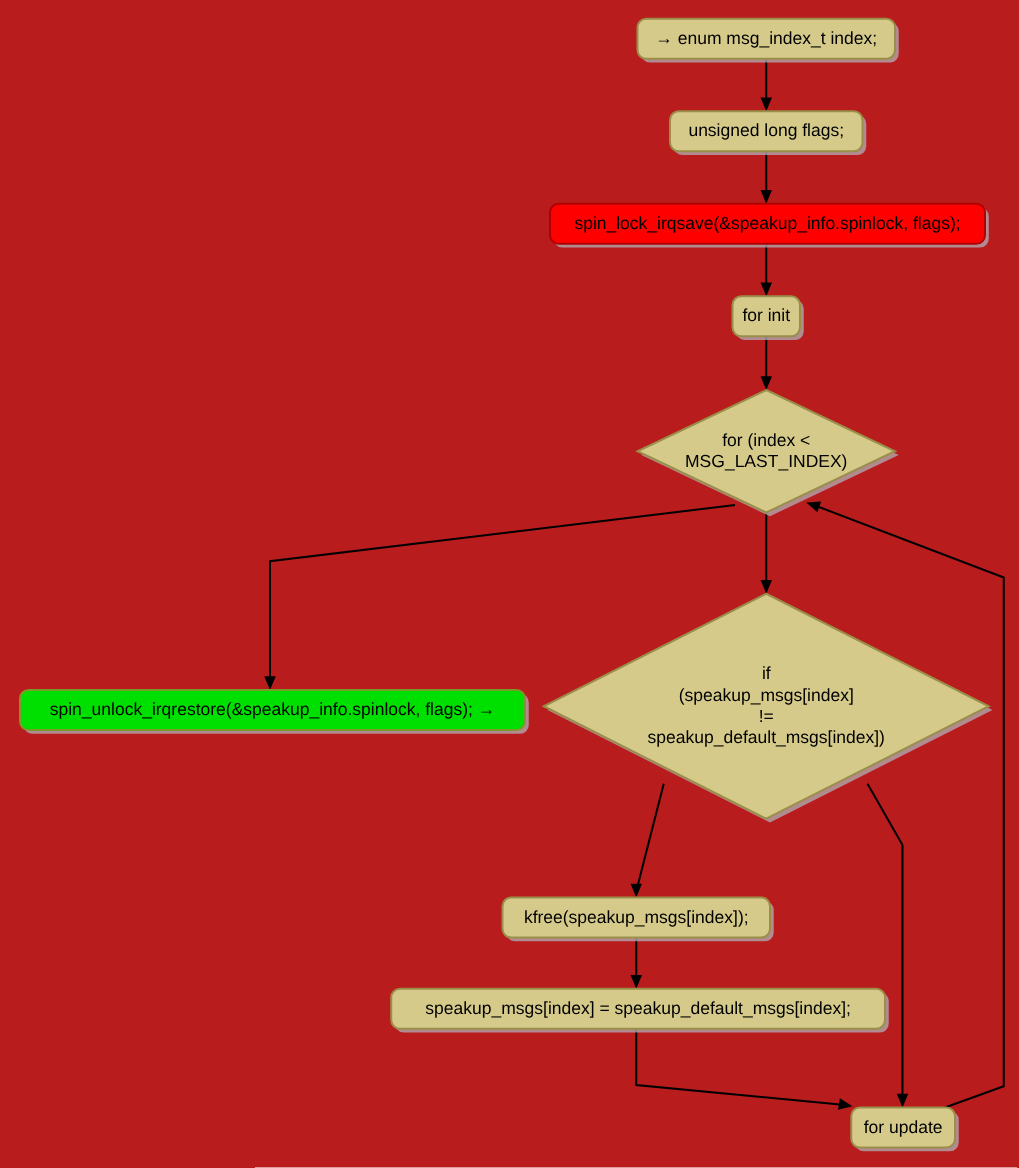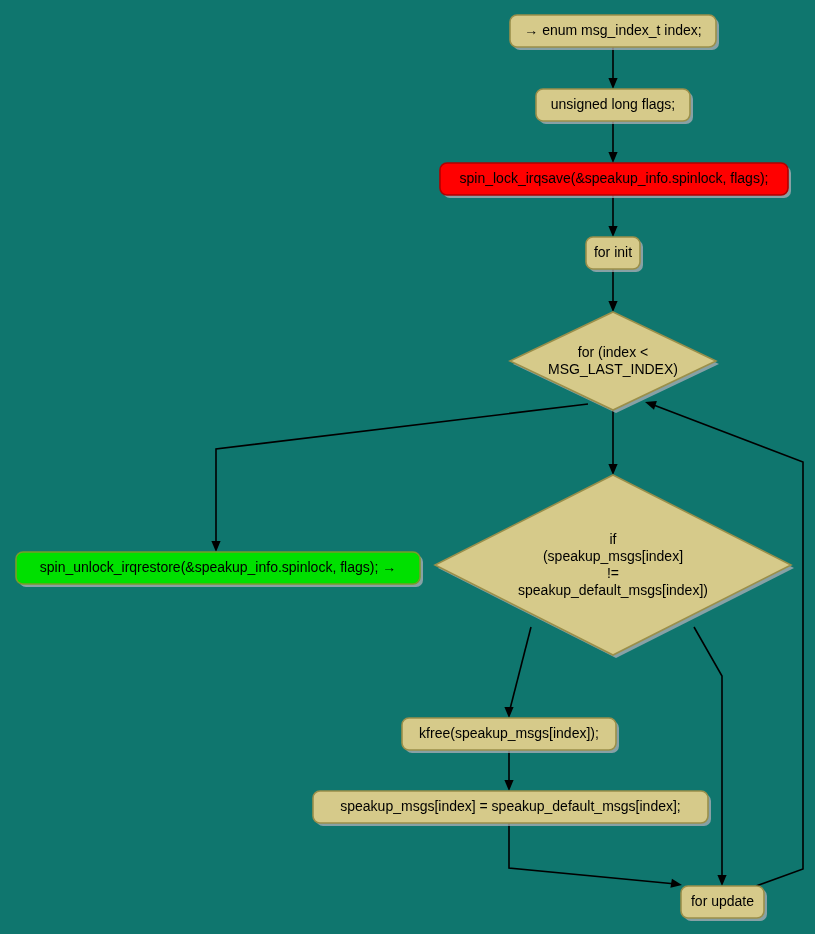--- a/index.html
+++ b/index.html
@@ -10,21 +10,21 @@
   body {
     width: 815px;
     height: 934px;
     overflow: hidden;
     font-family: "Liberation Sans", sans-serif;
   }
   #flowchart-root {
     position: relative;
     width: 815px;
     height: 934px;
-    background: #0f766e;
+    background: #b91c1c;
   }
   svg#chart {
     display: block;
     width: 815px;
     height: 934px;
   }
   .node-text {
     font-family: "Liberation Sans", sans-serif;
     font-size: 14px;
     fill: #000000;

